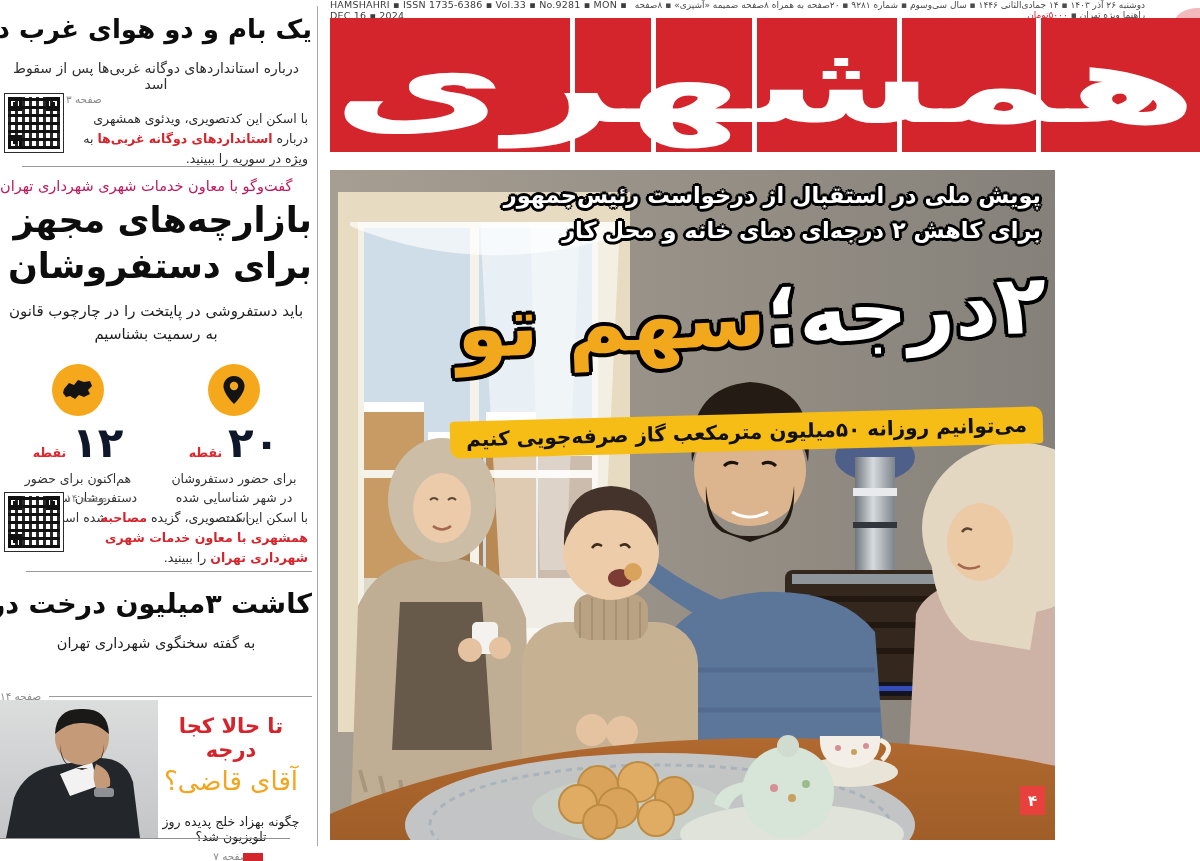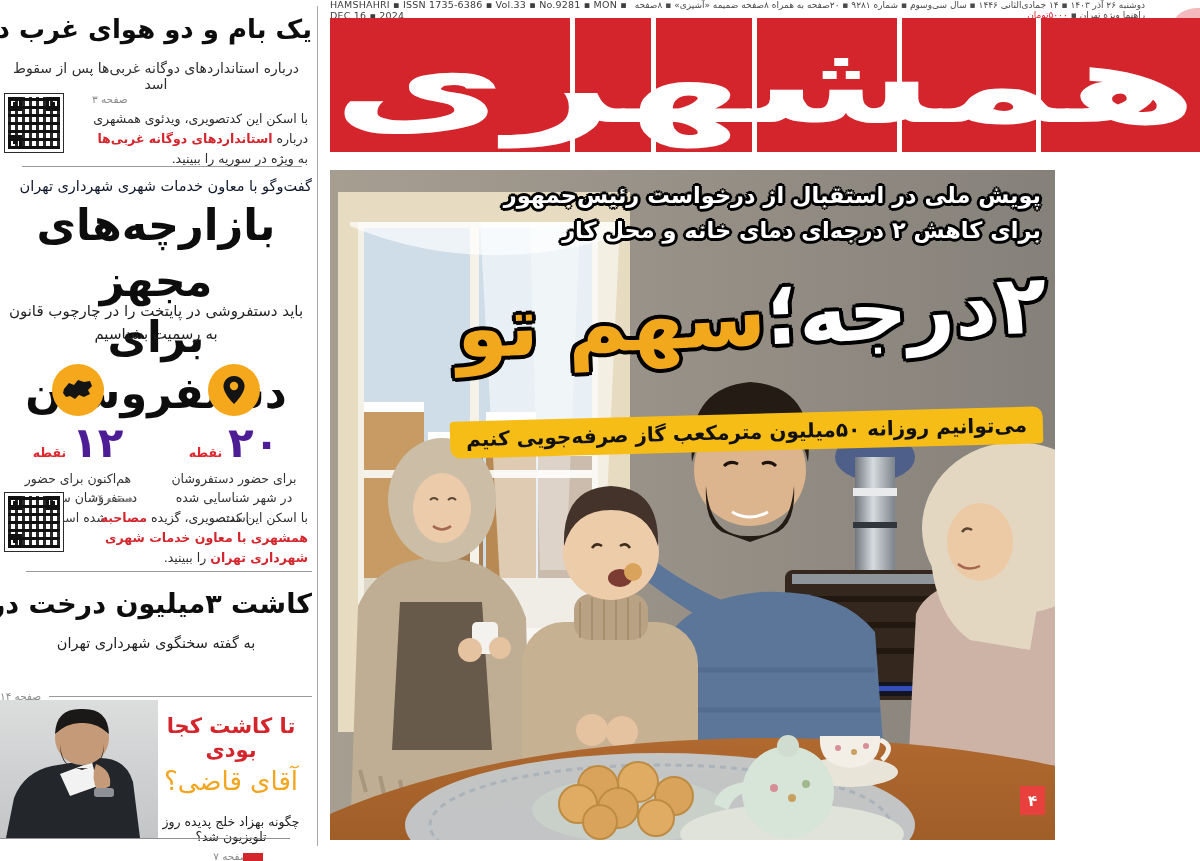--- a/index.html
+++ b/index.html
@@ -29,43 +29,43 @@
   .masthead .brand span{ display:inline-block; transform:scaleX(1.75); white-space:nowrap; }
 
   
   .vrule{ position:absolute; left:317px; top:6px; width:1px; height:840px; background:#a8a8a8; }
 
   
   .leftcol{ position:absolute; left:0; top:0; width:312px; height:861px; direction:rtl; }
   .leftcol .abs{ position:absolute; right:0; left:0; }
   .hl1{ font-size:26px; font-weight:900; color:#0d0d0d; text-align:center; white-space:nowrap; }
   .sub1{ font-size:14px; color:#2e2e2e; text-align:center; }
-  .kicker2{ font-size:14.5px; color:#0f172a; text-align:right; }
-  .hl2{ font-size:43px; font-weight:900; color:#0d0d0d; text-align:center; line-height:1.3; }
+  .kicker2{ font-size:14.5px; color:#be185d; text-align:left; }
+  .hl2{ font-size:35px; font-weight:900; color:#0d0d0d; text-align:right; line-height:1.3; }
   .sub2{ font-size:15px; color:#1f1f1f; text-align:center; line-height:1.55; }
   .pageref{ font-size:10.5px; color:#8a8a8a; }
-  .qrrow{ display:flex; flex-direction:row-reverse; gap:28px; align-items:flex-start; }
+  .qrrow{ display:flex; flex-direction:row-reverse; gap:2px; align-items:flex-start; }
   .qrbox{ position:relative; width:60px; height:60px; border:1px solid #2b2b2b; background:#fff; padding:3px; flex:0 0 auto; }
   .qr{ position:relative; width:100%; height:100%;
        background:
         repeating-linear-gradient(90deg, rgba(17,17,17,.9) 0 3px, transparent 3px 7px),
         repeating-linear-gradient(0deg, #111 0 3px, #fff 3px 8px); }
   .qr i{ position:absolute; width:14px; height:14px; border:3px solid #111; background:#111; background-clip:content-box; padding:2px; }
   .qr .tl{ left:0; top:0; } .qr .tr{ right:0; top:0; } .qr .bl{ left:0; bottom:0; }
   .qrtext{ flex:1; }
   .qrcap{ font-size:12.5px; color:#2c2c2c; line-height:1.6; margin-top:4px; text-align:right; }
   .qrcap .red{ color:#d4242c; font-weight:bold; }
   .hdiv{ position:absolute; height:1px; background:#9b9b9b; }
 
   .stats{ display:flex; direction:rtl; }
   .stat{ width:50%; text-align:center; }
   .stat .circle{ width:52px; height:52px; border-radius:50%; background:#f5a81c; margin:0 auto;
                  display:flex; align-items:center; justify-content:center; }
   .stat .numrow{ display:flex; direction:rtl; justify-content:center; align-items:flex-end; gap:6px; margin-top:6px; }
-  .stat .num{ font-size:42px; font-weight:900; color:#4c1d95; line-height:1; }
+  .stat .num{ font-size:42px; font-weight:900; color:#0f172a; line-height:1; }
   .stat .unit{ font-size:12.5px; font-weight:bold; color:#e0262e; padding-bottom:4px;text-align:right; }
   .stat .cap{ font-size:12.5px; color:#333; line-height:1.55; margin-top:5px; padding:0 12px; }
 
   .hl3{ font-size:27px; font-weight:900; color:#0d0d0d; text-align:center; white-space:nowrap; }
   .sub3{ font-size:14.5px; color:#1f1f1f; text-align:center; line-height:1.6; }
   .refline{ display:flex; align-items:center; gap:8px; direction:rtl; }
   .refline .line{ flex:1; height:1px; background:#9b9b9b; }
 
   
   .tvphoto{ position:absolute; left:0; top:700px; width:158px; height:138px; }
@@ -224,21 +224,21 @@
           <path d="M60 74 L92 62 L98 86 L70 96 Z" fill="#f2f2f2"></path>
           <circle cx="82" cy="38" r="27" fill="#c49a78"></circle>
           <path d="M55 34 Q56 8 82 9 Q108 8 109 34 Q96 22 82 23 Q68 22 55 34 Z" fill="#1a1917"></path>
           <path d="M60 44 Q62 70 82 68 Q102 70 104 44 Q104 62 94 66 L82 70 L70 66 Q60 62 60 44 Z" fill="#2b2622"></path>
           <path d="M96 64 Q112 70 110 86 L98 92 Q90 78 96 64 Z" fill="#c49a78"></path>
           <rect x="94" y="88" width="20" height="9" rx="3" fill="#8d9094"></rect>
         </g>
       </svg>
     </div>
     <div class="tvtext">
-      <div class="tv1">تا کاشت کجا بودی</div>
+      <div class="tv1">تا حالا کجا درجه</div>
       <div class="tv2">آقای قاضی؟</div>
       <div class="tvsub">چگونه بهزاد خلج پدیده روز تلویزیون شد؟</div>
       <div class="tvref">صفحه ۷</div>
     </div>
     <div class="tvline"></div>
     <div class="redmini"></div>
   </div>
 
   <div class="photo">
     <svg viewBox="0 0 870 670" width="870" height="670">

